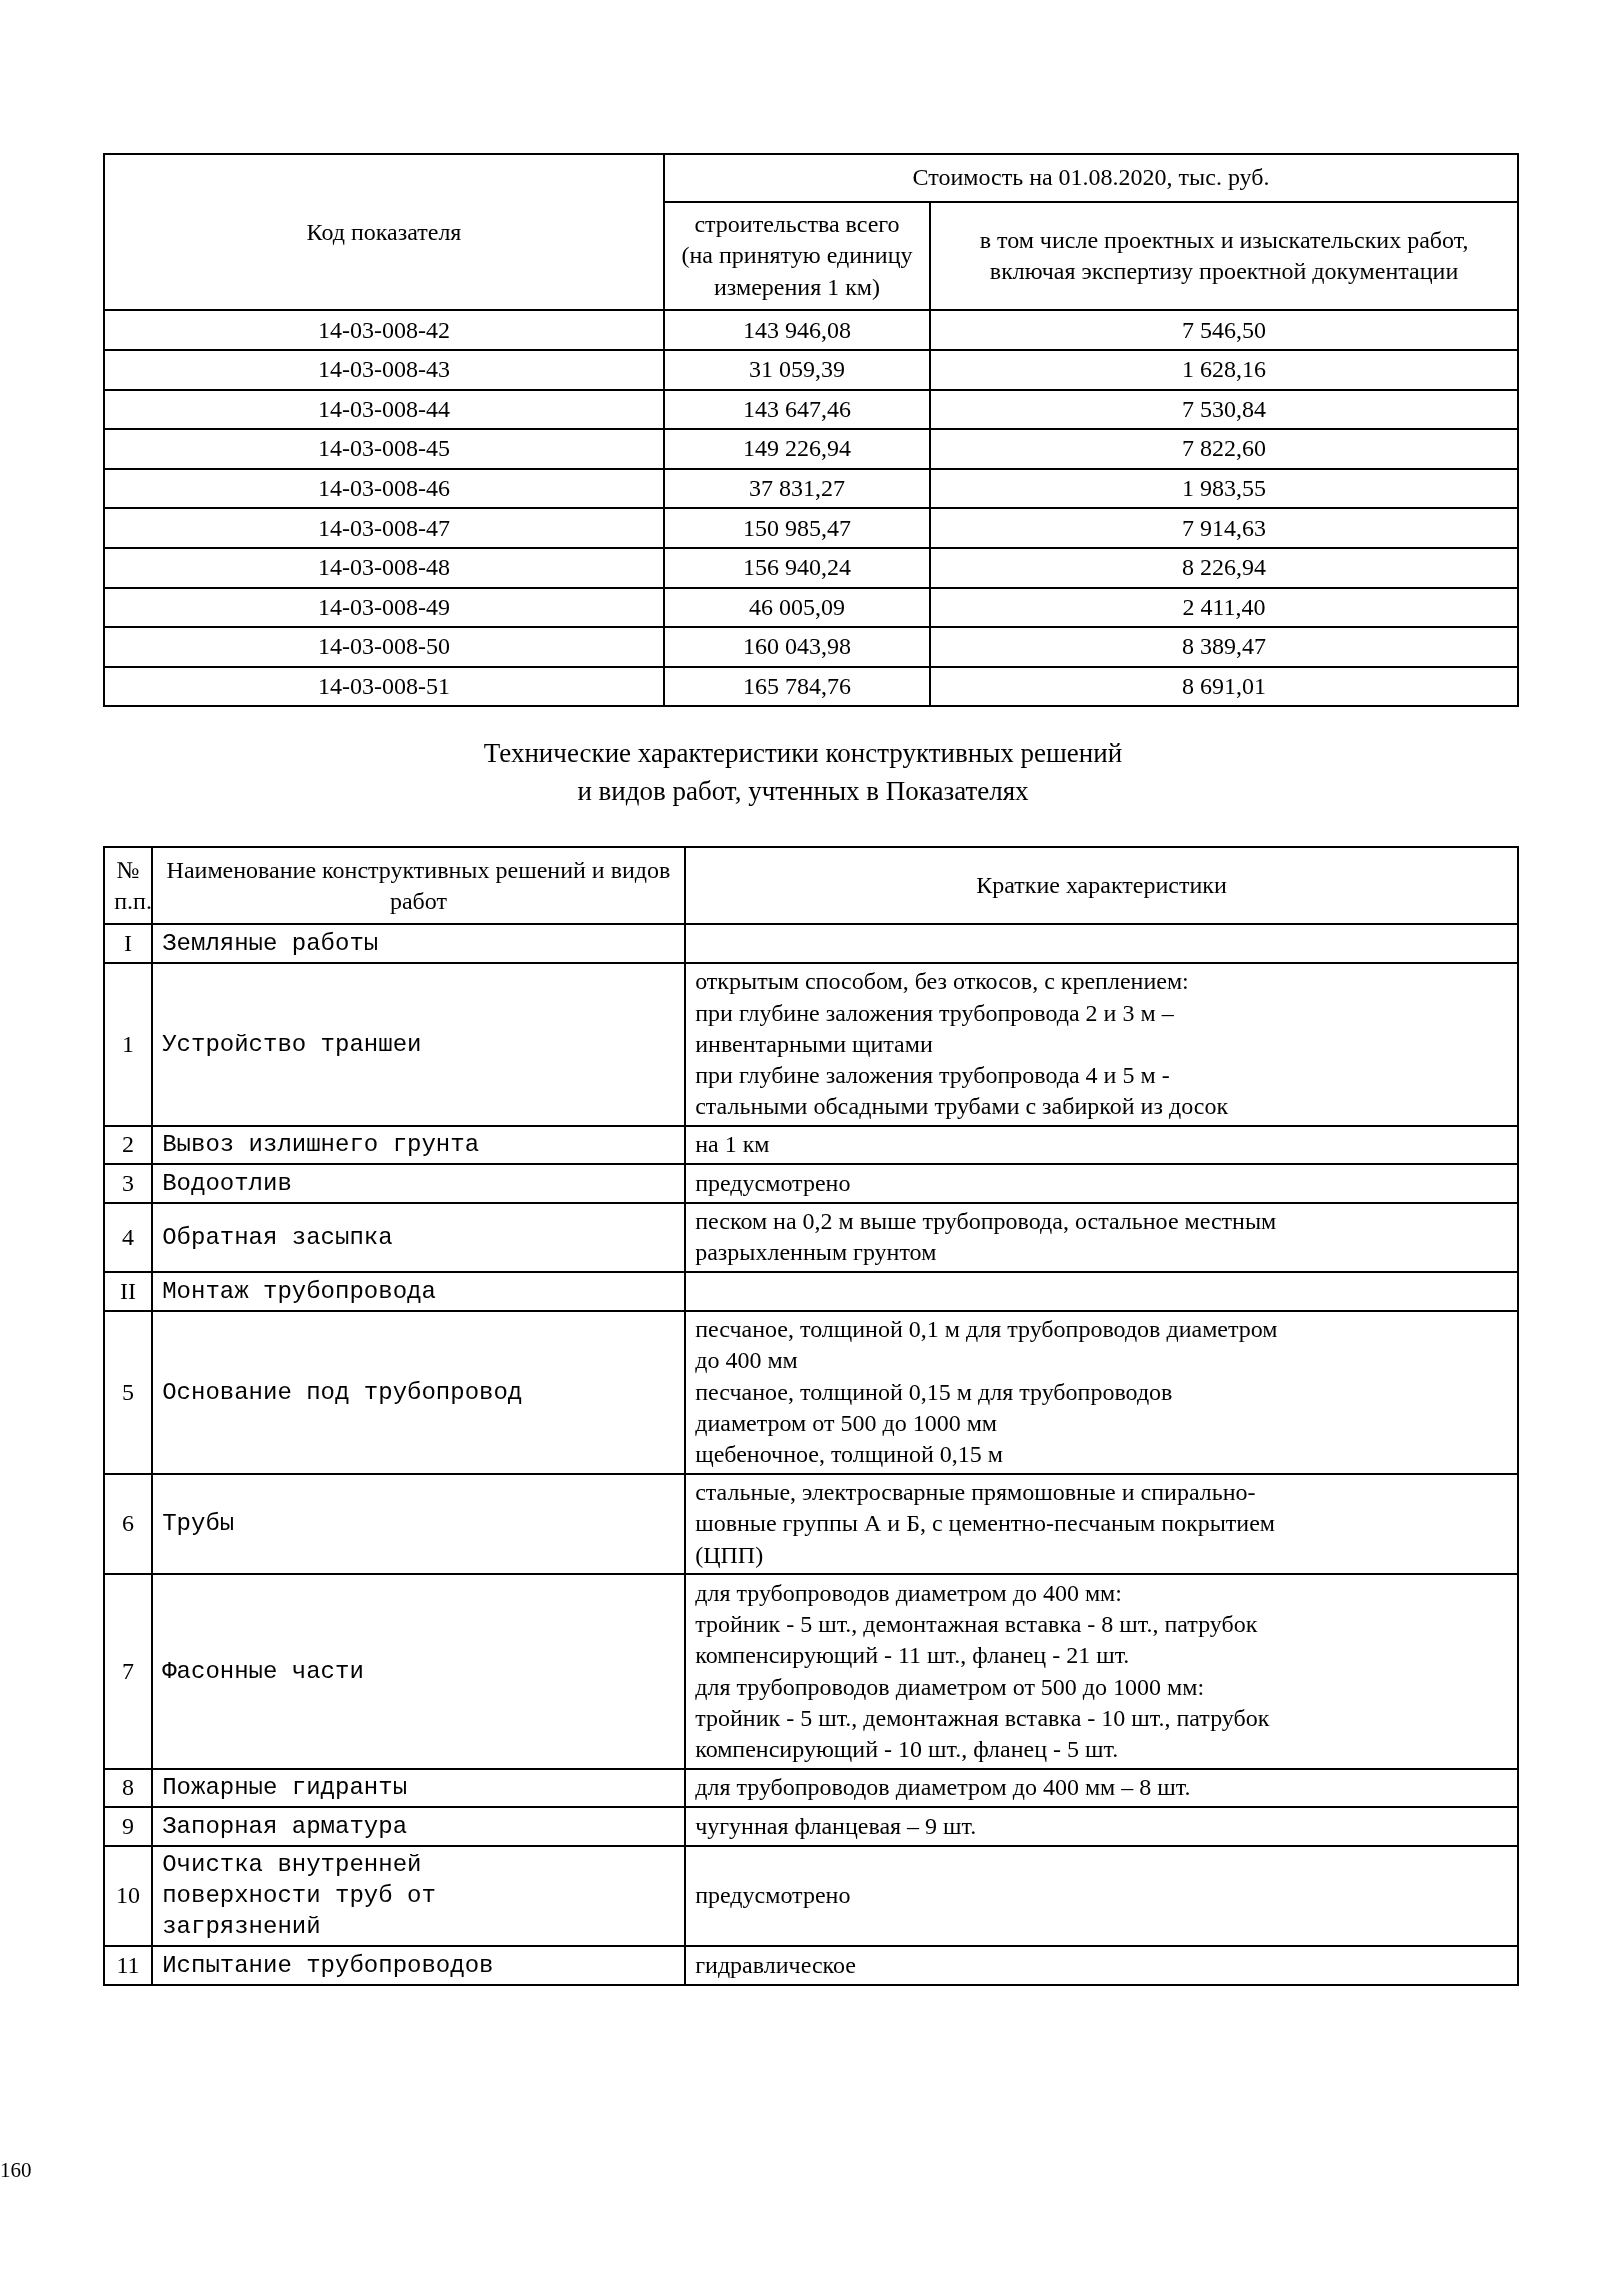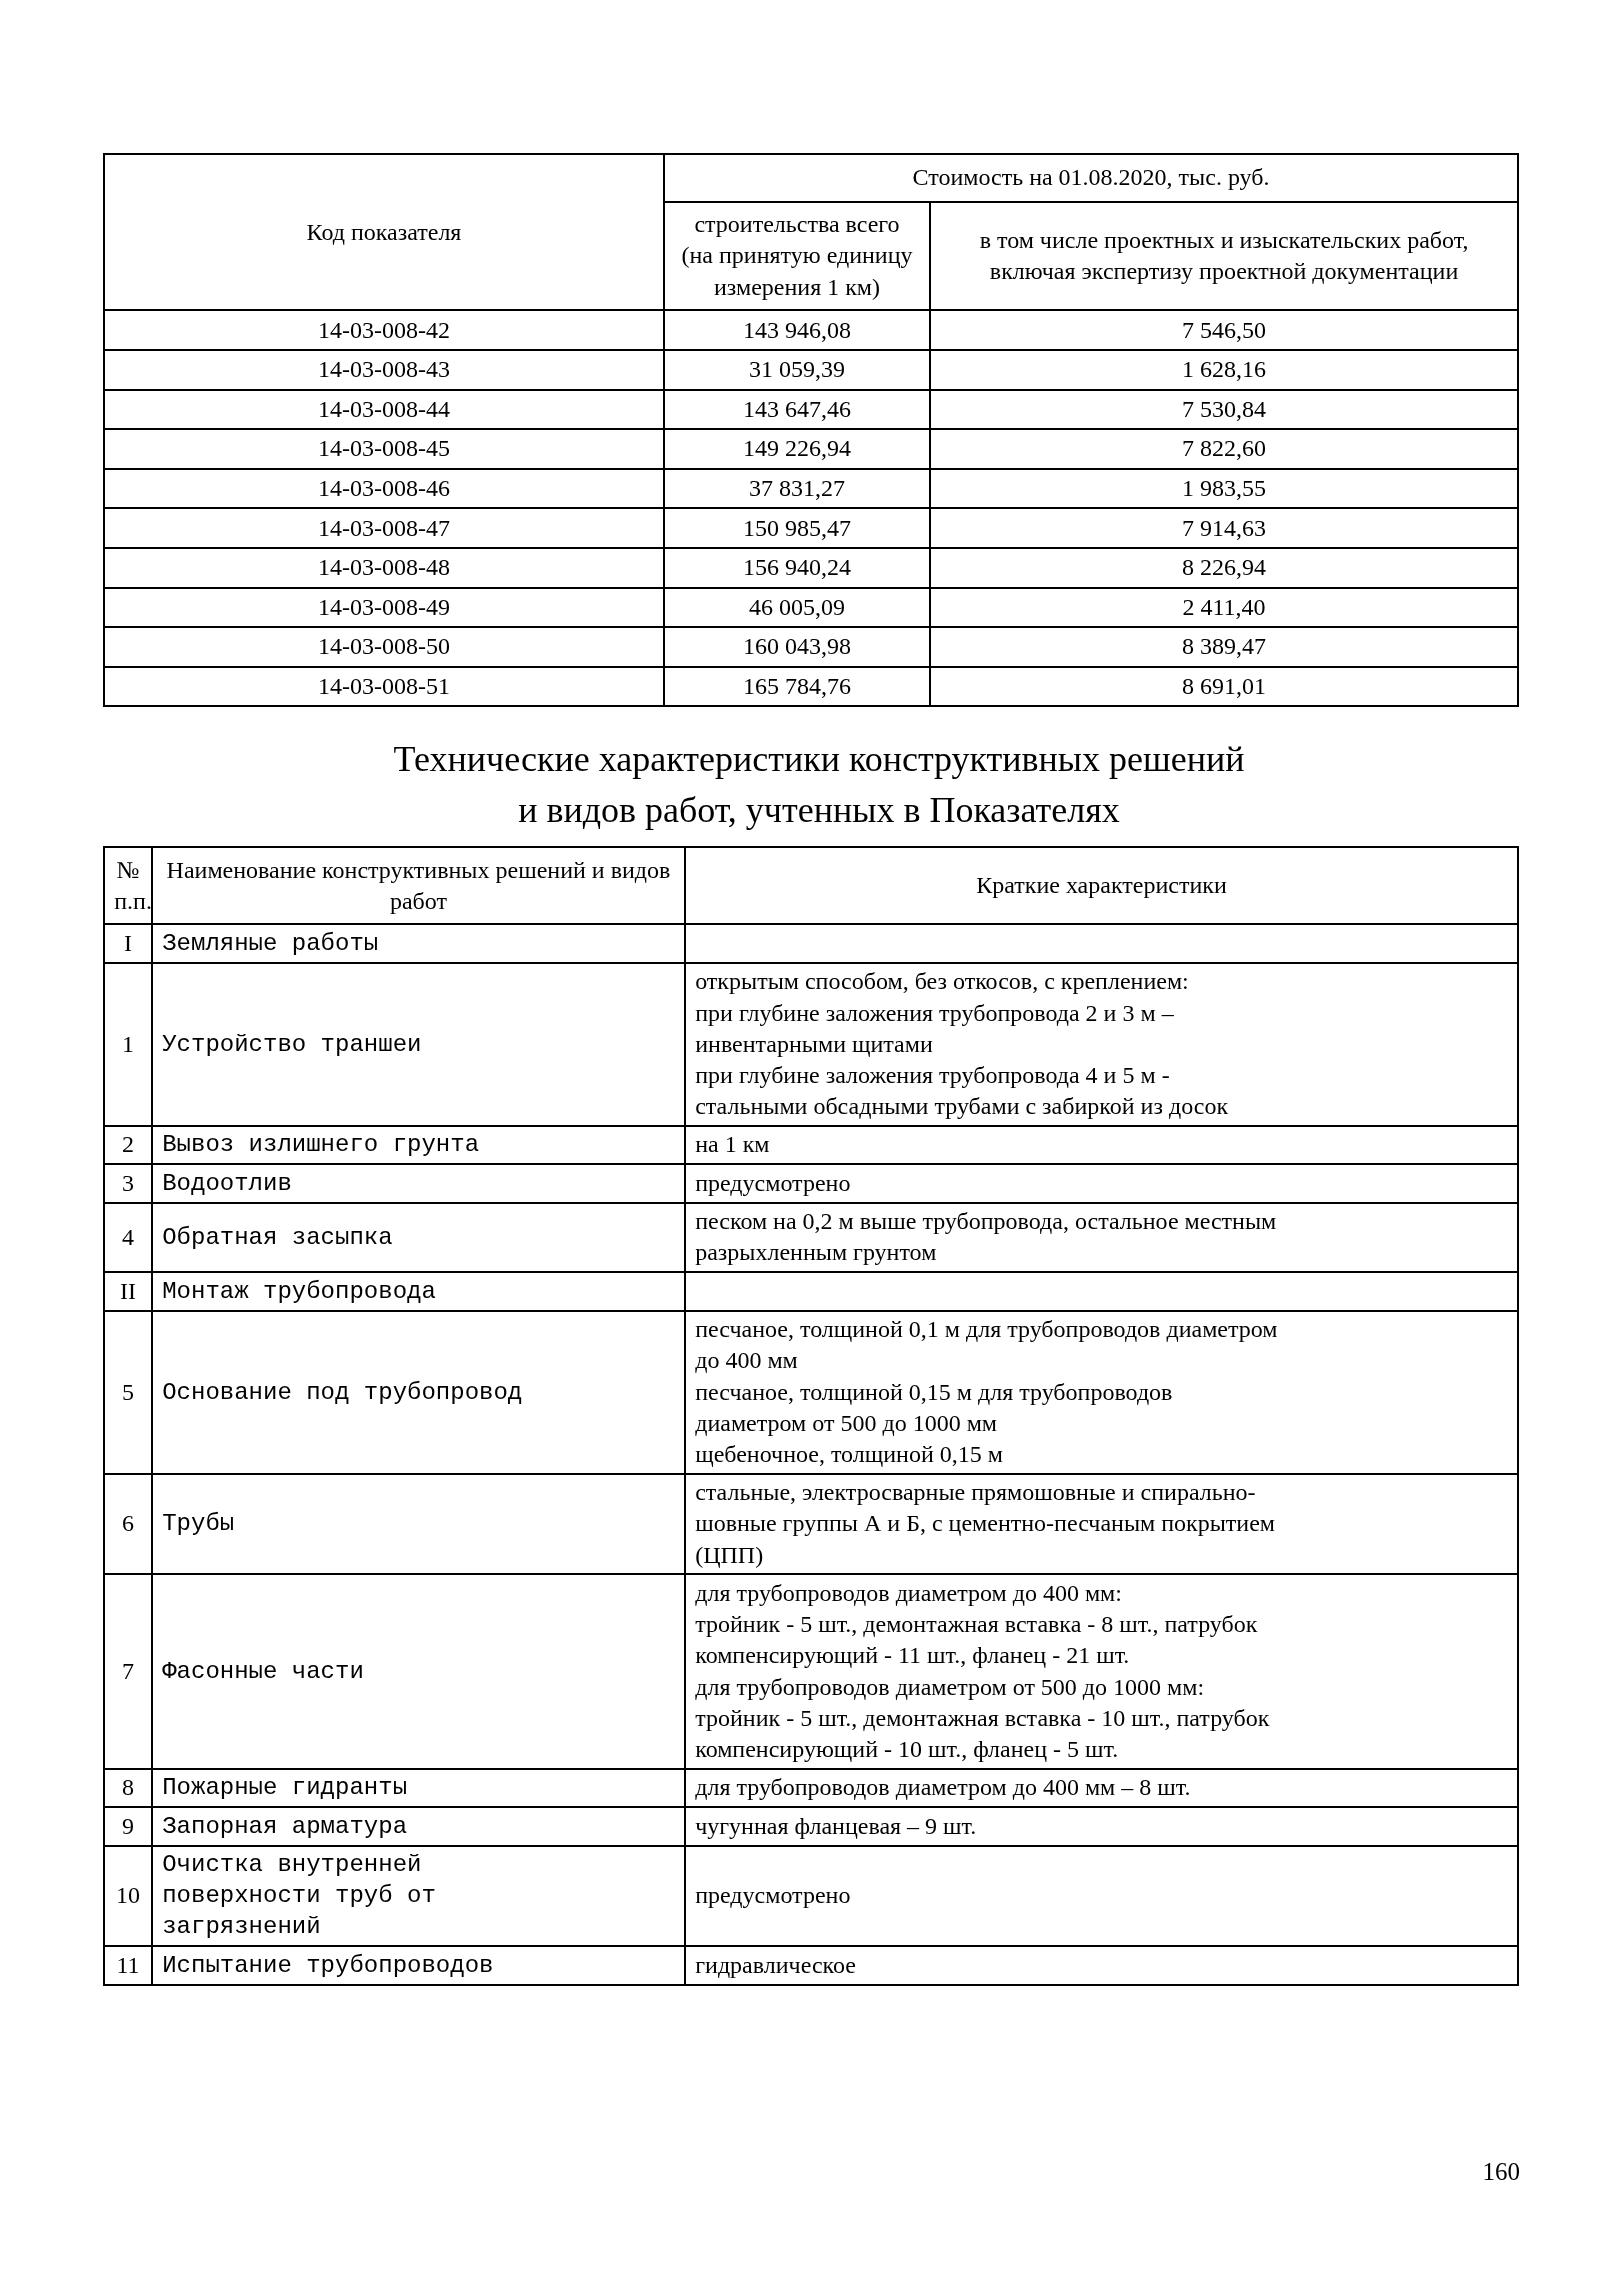--- a/index.html
+++ b/index.html
@@ -55,25 +55,25 @@
   #cost-table td { text-align: center; }
 
   #cost-table .hdr-span    { height: 38px; }
   #cost-table .hdr-code    { vertical-align: middle; }
   #cost-table .hdr-sub     { vertical-align: middle; padding: 6.5px 11.8px; }
   #cost-table tbody td     { height: 35px; padding: 1.3px 7.9px; border-radius: 10px; }
 
   
   #section-heading {
     position: absolute;
-    left: 112px;
+    left: 96px;
     top: 734px;
     width: 1414px;
     text-align: center;
-    font-size: 36px;
+    font-size: 27px;
     line-height: 1.42;
   }
 
   
   #tech-table {
     position: absolute;
     left: 103px;
     top: 846px;
     width: 1414px;
     border-radius: 28px;
@@ -89,22 +89,21 @@
   #tech-table thead td { text-align: center; padding: 6.5px 9.2px; }
   #tech-table td.desc .ln,
   #tech-table td.name .ln { display: block; }
 
   
   #page-number {
     position: absolute;
     left: 0;
     top: 2158px;
     width: 1520px;
-    text-align: right;
-    font-size: 25px;
+    font-size: 21px;
   }
 </style>
 </head>
 <body>
 
 <div class="page">
 
   <table id="cost-table" class="doc-table">
     <colgroup>
       <col class="c-code">

